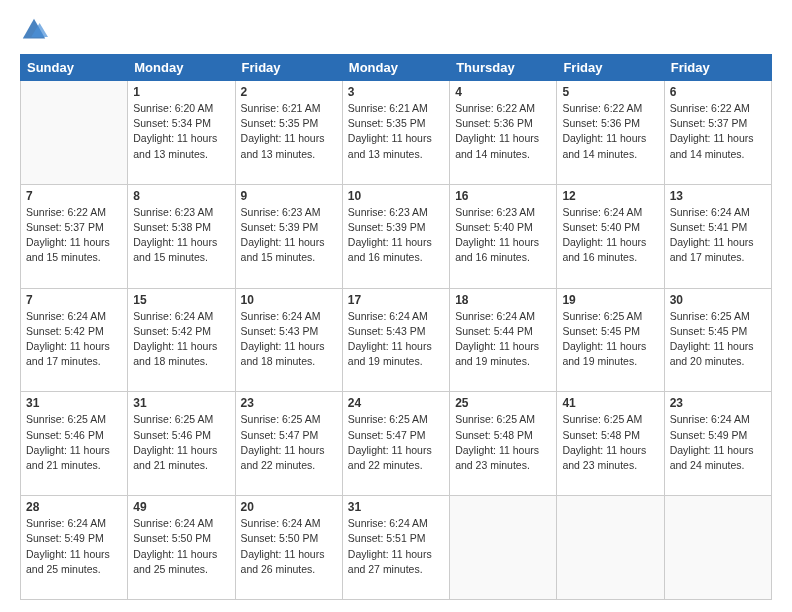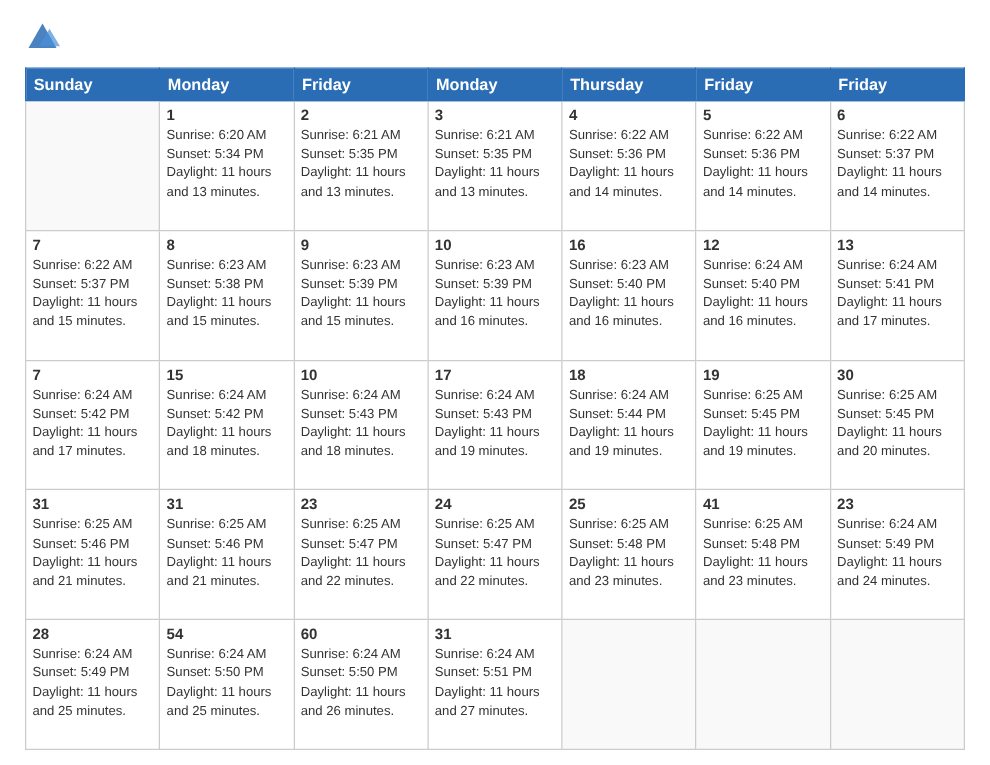--- a/index.html
+++ b/index.html
@@ -240,25 +240,25 @@
             <span class="day-num">23</span>
             <div class="cell-info">Sunrise: 6:24 AM<br>Sunset: 5:49 PM<br>Daylight: 11 hours<br>and 24 minutes.</div>
           </td>
         </tr>
         <tr>
           <td>
             <span class="day-num">28</span>
             <div class="cell-info">Sunrise: 6:24 AM<br>Sunset: 5:49 PM<br>Daylight: 11 hours<br>and 25 minutes.</div>
           </td>
           <td>
-            <span class="day-num">54</span>
+            <span class="day-num">49</span>
             <div class="cell-info">Sunrise: 6:24 AM<br>Sunset: 5:50 PM<br>Daylight: 11 hours<br>and 25 minutes.</div>
           </td>
           <td>
-            <span class="day-num">60</span>
+            <span class="day-num">20</span>
             <div class="cell-info">Sunrise: 6:24 AM<br>Sunset: 5:50 PM<br>Daylight: 11 hours<br>and 26 minutes.</div>
           </td>
           <td>
             <span class="day-num">31</span>
             <div class="cell-info">Sunrise: 6:24 AM<br>Sunset: 5:51 PM<br>Daylight: 11 hours<br>and 27 minutes.</div>
           </td>
           <td class="empty-cell"></td>
           <td class="empty-cell"></td>
           <td class="empty-cell"></td>
         </tr>

